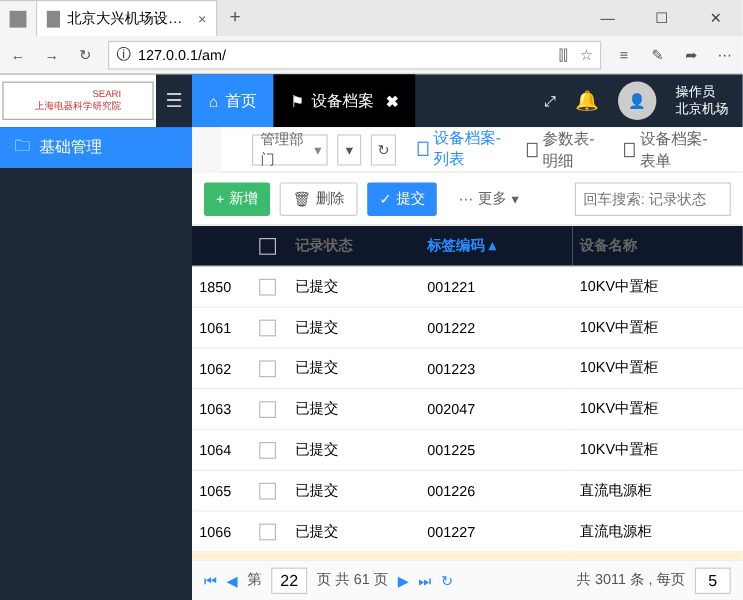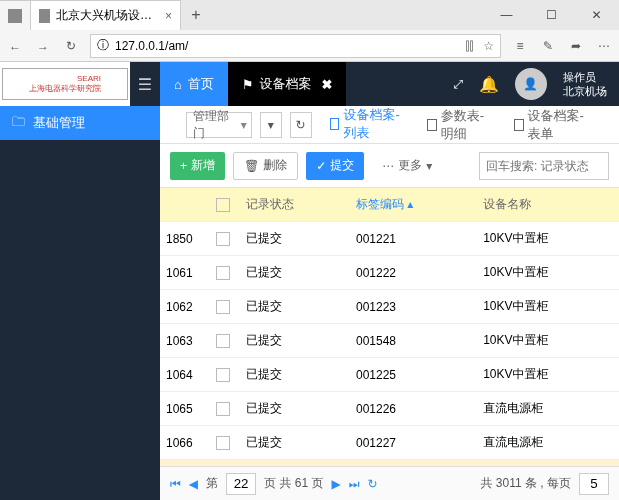--- a/index.html
+++ b/index.html
@@ -28,40 +28,40 @@
 .top-tab.active { background:#000; }
 .top-tab .close { margin-left:4px; font-weight:bold; }
 .top-right { margin-left:auto; display:flex; align-items:center; gap:16px; padding-right:12px; }
 .bell { font-size:16px; }
 .avatar { width:32px; height:32px; border-radius:50%; background:#ccc; display:flex; align-items:center; justify-content:center; color:#555; }
 .user-info { font-size:11px; line-height:14px; }
 .body { display:flex; height:394px; }
 .sidebar { width:160px; background:#1d2938; color:#ccc; }
 .side-item { height:34px; background:#2b8cff; color:#fff; display:flex; align-items:center; padding:0 12px; gap:8px; font-size:13px; }
 .main { flex:1; display:flex; flex-direction:column; background:#f7f7f7; overflow:hidden; }
-.dept-row { height:38px; display:flex; align-items:center; padding:0 26px; gap:8px; border-bottom:1px solid #e0e0e0; background:#fff; }
+.dept-row { height:38px; display:flex; align-items:center; padding:0 26px; gap:8px; border-bottom:1px solid #e0e0e0; background:#fff;margin-left:24px; }
 .dept-sel { height:26px; border:1px solid #ccc; padding:0 18px 0 6px; font-size:12px; color:#666; display:flex; align-items:center; position:relative; }
 .dept-sel::after { content:"▾"; position:absolute; right:4px; color:#888; }
 .icon-btn { width:26px; height:26px; border:1px solid #ccc; display:flex; align-items:center; justify-content:center; color:#555; background:#fff; }
 .subtabs { display:flex; gap:18px; font-size:13px; margin-left:10px; }
 .subtab { display:flex; align-items:center; gap:4px; color:#666; padding:4px 0; }
 .subtab.active { color:#2b8cff; border-bottom:2px solid #000000; }
 .subtab .sq { width:12px; height:12px; border:1px solid currentColor; }
 .toolbar { height:44px; display:flex; align-items:center; padding:0 10px; gap:8px; background:#fff; border-bottom:1px solid #e0e0e0; }
 .btn { height:28px; display:flex; align-items:center; padding:0 10px; gap:4px; font-size:12px; border-radius:2px; cursor:pointer; }
 .btn.green { background:#3bbb6e; color:#fff; }
 .btn.white { background:#fff; border:1px solid #ccc; color:#555; }
 .btn.blue { background:#2b8cff; color:#fff; }
 .btn.plain { color:#666; }
 .search { margin-left:auto; height:28px; border:1px solid #ccc; padding:0 6px; display:flex; align-items:center; width:130px; }
 .search input { border:none; outline:none; width:100%; font-size:12px; }
 .table-wrap { flex:1; overflow:auto; background:#fff; }
 table { width:100%; border-collapse:collapse; font-size:12px; }
 th,td { text-align:left; padding:8px 6px; border-bottom:1px solid #eee; white-space:nowrap; }
-th { color:#666; font-weight:normal; background:#fef9c3; }
+th { color:#666; font-weight:bold; background:#0f172a; }
 th.sort { color:#2b8cff; }
 tr.sel { background:#fff3cf; }
 .chk { width:14px; height:14px; border:1px solid #bbb; display:inline-block; vertical-align:middle; }
 .pager { height:34px; border-top:1px solid #ddd; display:flex; align-items:center; padding:0 10px; gap:8px; font-size:12px; color:#555; background:#fafafa; }
 .pg-btn { color:#2b8cff; cursor:pointer; font-size:12px; }
 .pg-input { width:30px; height:22px; border:1px solid #ccc; text-align:center; }
 </style>
 </head>
 <body>
 
@@ -208,21 +208,21 @@
               <td>1062</td>
               <td><span class="chk "></span></td>
               <td>已提交</td>
               <td>001223</td>
               <td>10KV中置柜</td>
             </tr>
             <tr>
               <td>1063</td>
               <td><span class="chk "></span></td>
               <td>已提交</td>
-              <td>001548</td>
+              <td>002047</td>
               <td>10KV中置柜</td>
             </tr>
             <tr>
               <td>1064</td>
               <td><span class="chk "></span></td>
               <td>已提交</td>
               <td>001225</td>
               <td>10KV中置柜</td>
             </tr>
             <tr>

